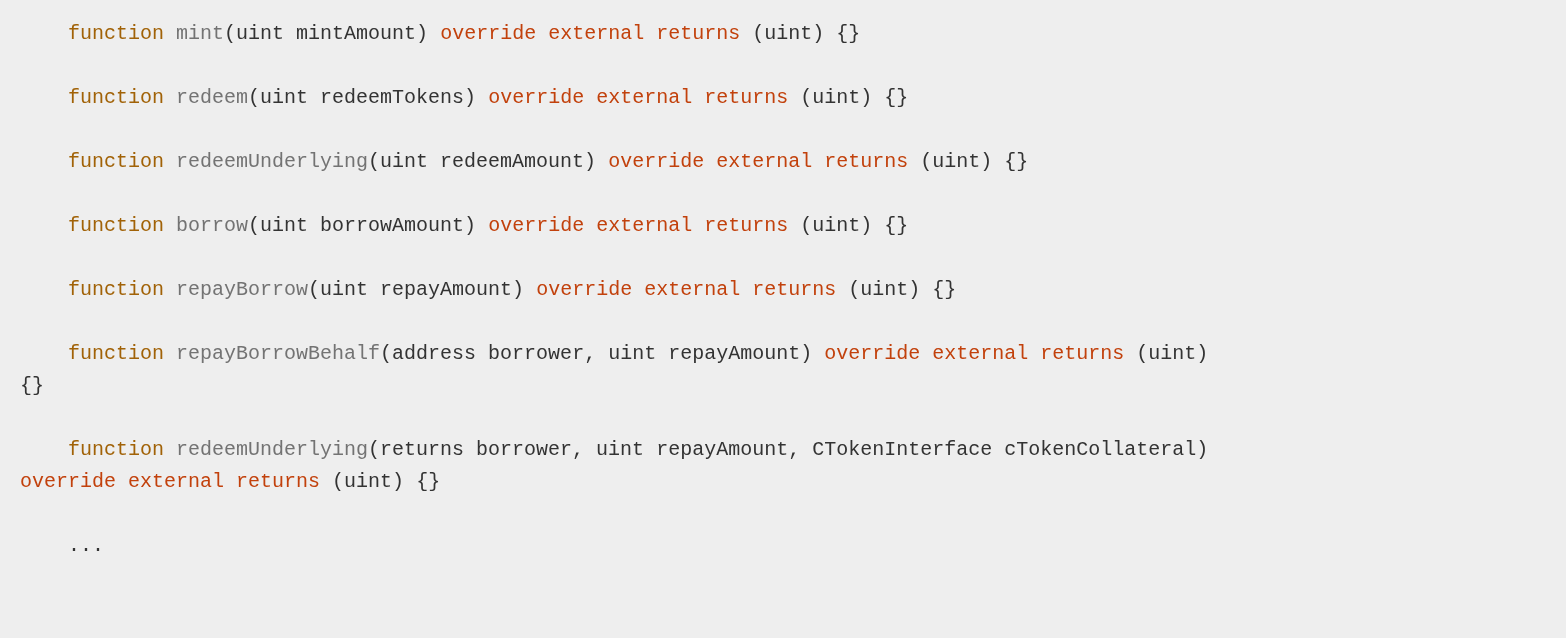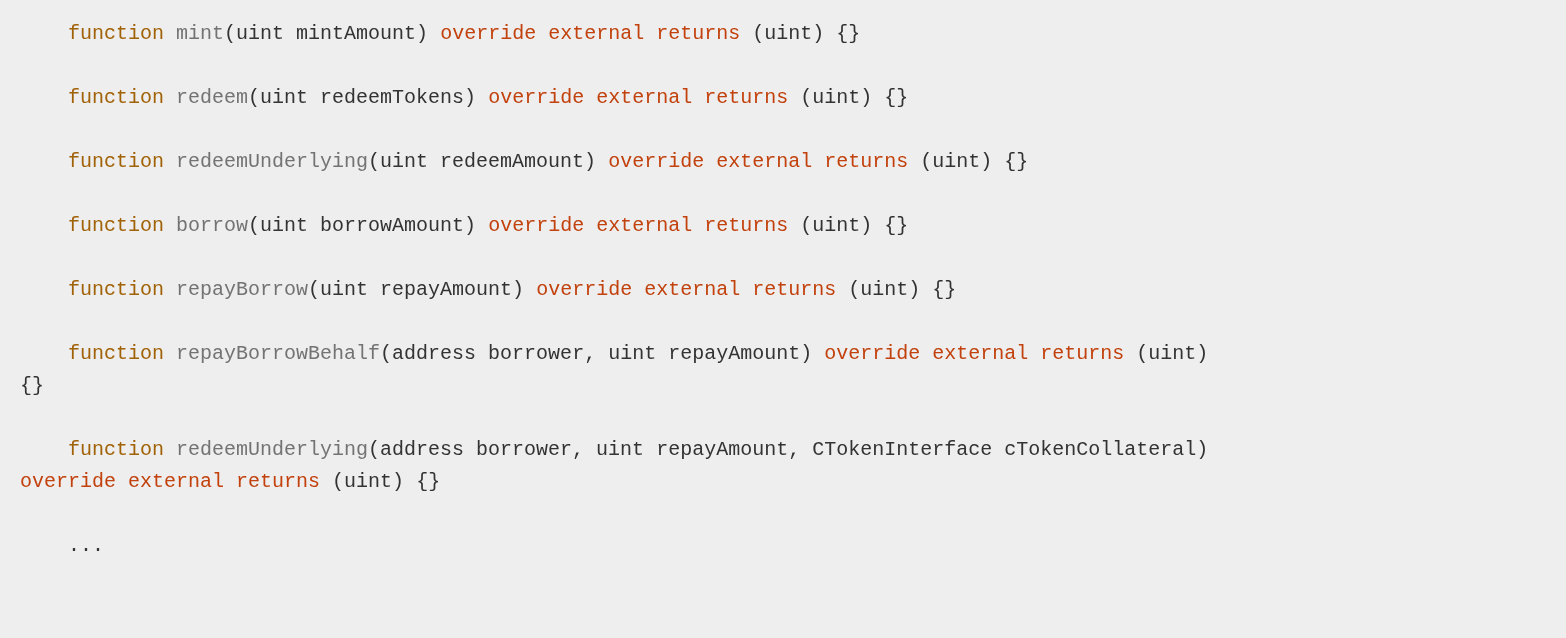--- a/index.html
+++ b/index.html
@@ -25,15 +25,15 @@
 </head>
 <body>
 
 <pre><span><span class="pn">    </span><span class="kw">function</span><span class="pn"> </span><span class="fn">mint</span><span class="pn">(uint mintAmount)</span><span class="pn"> </span><span class="mod">override</span><span class="pn"> </span><span class="mod">external</span><span class="pn"> </span><span class="mod">returns</span><span class="pn"> </span><span class="pn">(uint)</span><span class="pn"> </span><span class="pn">{}</span></span>
 <span class="blank"></span><span><span class="pn">    </span><span class="kw">function</span><span class="pn"> </span><span class="fn">redeem</span><span class="pn">(uint redeemTokens)</span><span class="pn"> </span><span class="mod">override</span><span class="pn"> </span><span class="mod">external</span><span class="pn"> </span><span class="mod">returns</span><span class="pn"> </span><span class="pn">(uint)</span><span class="pn"> </span><span class="pn">{}</span></span>
 <span class="blank"></span><span><span class="pn">    </span><span class="kw">function</span><span class="pn"> </span><span class="fn">redeemUnderlying</span><span class="pn">(uint redeemAmount)</span><span class="pn"> </span><span class="mod">override</span><span class="pn"> </span><span class="mod">external</span><span class="pn"> </span><span class="mod">returns</span><span class="pn"> </span><span class="pn">(uint)</span><span class="pn"> </span><span class="pn">{}</span></span>
 <span class="blank"></span><span><span class="pn">    </span><span class="kw">function</span><span class="pn"> </span><span class="fn">borrow</span><span class="pn">(uint borrowAmount)</span><span class="pn"> </span><span class="mod">override</span><span class="pn"> </span><span class="mod">external</span><span class="pn"> </span><span class="mod">returns</span><span class="pn"> </span><span class="pn">(uint)</span><span class="pn"> </span><span class="pn">{}</span></span>
 <span class="blank"></span><span><span class="pn">    </span><span class="kw">function</span><span class="pn"> </span><span class="fn">repayBorrow</span><span class="pn">(uint repayAmount)</span><span class="pn"> </span><span class="mod">override</span><span class="pn"> </span><span class="mod">external</span><span class="pn"> </span><span class="mod">returns</span><span class="pn"> </span><span class="pn">(uint)</span><span class="pn"> </span><span class="pn">{}</span></span>
 <span class="blank"></span><span><span class="pn">    </span><span class="kw">function</span><span class="pn"> </span><span class="fn">repayBorrowBehalf</span><span class="pn">(address borrower, uint repayAmount)</span><span class="pn"> </span><span class="mod">override</span><span class="pn"> </span><span class="mod">external</span><span class="pn"> </span><span class="mod">returns</span><span class="pn"> </span><span class="pn">(uint)</span><span class="pn"> </span></span>
 <span><span class="pn">{}</span></span>
-<span class="blank"></span><span><span class="pn">    </span><span class="kw">function</span><span class="pn"> </span><span class="fn">redeemUnderlying</span><span class="pn">(address borrower, uint repayAmount, CTokenInterface cTokenCollateral)</span><span class="pn"> </span></span>
+<span class="blank"></span><span><span class="pn">    </span><span class="kw">function</span><span class="pn"> </span><span class="fn">redeemUnderlying</span><span class="pn">(returns borrower, uint repayAmount, CTokenInterface cTokenCollateral)</span><span class="pn"> </span></span>
 <span><span class="mod">override</span><span class="pn"> </span><span class="mod">external</span><span class="pn"> </span><span class="mod">returns</span><span class="pn"> </span><span class="pn">(uint)</span><span class="pn"> </span><span class="pn">{}</span></span>
 <span class="blank"></span><span><span class="pn">    </span><span class="pn">...</span></span></pre>
 
 </body></html>

